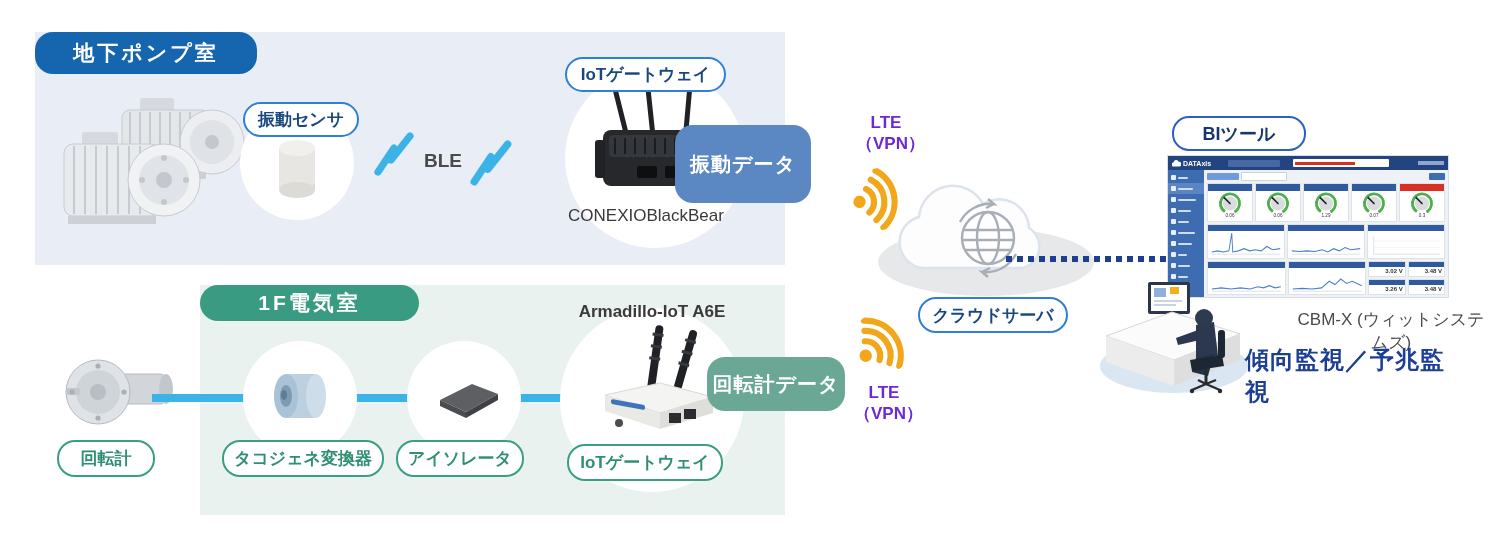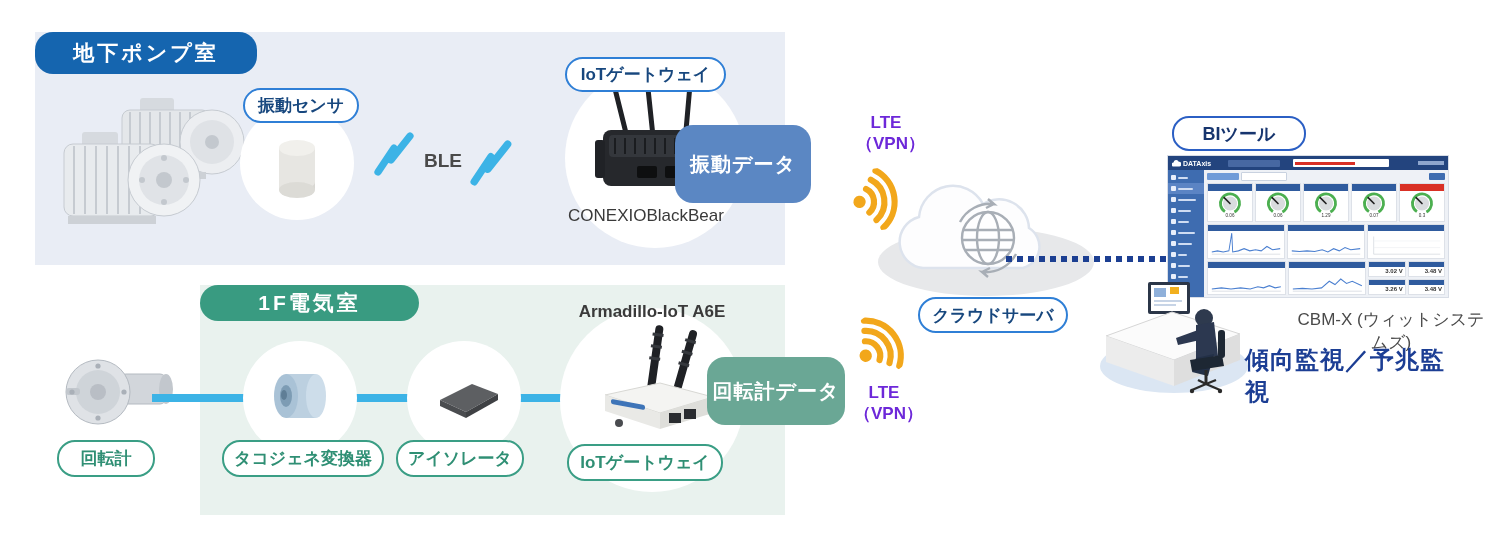--- a/index.html
+++ b/index.html
@@ -140,21 +140,21 @@
     </g>
   </svg>
 
   <div class="circle-bg" style="left:240px;top:106px;width:114px;height:114px;"></div>
   <svg class="abs" style="left:277px;top:138px;" width="40" height="60" viewBox="0 0 40 60">
     <rect x="2" y="10" width="36" height="42" fill="#e7e6e2"></rect>
     <path d="M20 52 a18 8 0 0 0 18 -8 v8 z" fill="#d8d7d2"></path>
     <ellipse cx="20" cy="52" rx="18" ry="8" fill="#dcdbd6"></ellipse>
     <ellipse cx="20" cy="10" rx="18" ry="8" fill="#f1f0ec"></ellipse>
   </svg>
-  <div class="pill blue" style="left:243px;top:88px;width:112px;height:31px;">振動センサ</div>
+  <div class="pill blue" style="left:243px;top:102px;width:112px;height:31px;">振動センサ</div>
 
   <svg class="abs" style="left:372px;top:130px;" width="48" height="48" viewBox="0 0 24 24">
     <polyline points="3,21 11,9 9.5,15 19,3" fill="none" stroke="#3cb3e6" stroke-width="3.6" stroke-linecap="round" stroke-linejoin="round"></polyline>
   </svg>
   <div class="caption" style="left:424px;top:150px;font-size:19px;color:#4a4a4a;">BLE</div>
   <svg class="abs" style="left:468px;top:138px;" width="50" height="50" viewBox="0 0 24 24">
     <polyline points="3,21 11,9 9.5,15 19,3" fill="none" stroke="#3cb3e6" stroke-width="3.6" stroke-linecap="round" stroke-linejoin="round"></polyline>
   </svg>
 
   <div class="circle-bg" style="left:565px;top:68px;width:180px;height:180px;"></div>
@@ -286,21 +286,21 @@
     <path d="M20 70 L75 58 L128 72 L75 88 Z" fill="#f4f4f2" stroke="#d8d8d4"></path>
     <path d="M20 70 L75 88 L75 104 L20 86 Z" fill="#e9e9e6"></path>
     <path d="M75 88 L128 72 L128 88 L75 104 Z" fill="#dededa"></path>
     <rect x="26" y="74" width="34" height="5" rx="2" fill="#3e74b8" transform="skewY(10)" transform-origin="26 74"></rect>
     <rect x="84" y="88" width="12" height="10" fill="#2a2c30"></rect>
     <rect x="99" y="84" width="12" height="10" fill="#2a2c30"></rect>
     <circle cx="34" cy="98" r="4" fill="#4a4c50"></circle>
   </svg>
   <div class="pill green" style="left:567px;top:444px;width:152px;height:33px;">IoTゲートウェイ</div>
 
-  <div class="badge green" style="left:707px;top:357px;width:138px;height:68px;">回転計データ</div>
+  <div class="badge green" style="left:707px;top:357px;width:138px;height:54px;">回転計データ</div>
 
   <div class="bi-pill">BIツール</div>
 
   <div class="dash">
     <div class="dash-topbar">
       <div class="dash-logo">
         <svg width="9" height="7" viewBox="0 0 18 14">
           <path d="M4 13 a4 4 0 0 1 -1 -8 a5.5 5.5 0 0 1 10.5 -1.5 a4.5 4.5 0 0 1 1 9.5 z" fill="#fff"></path>
         </svg>
         <span>DATAxis</span>

